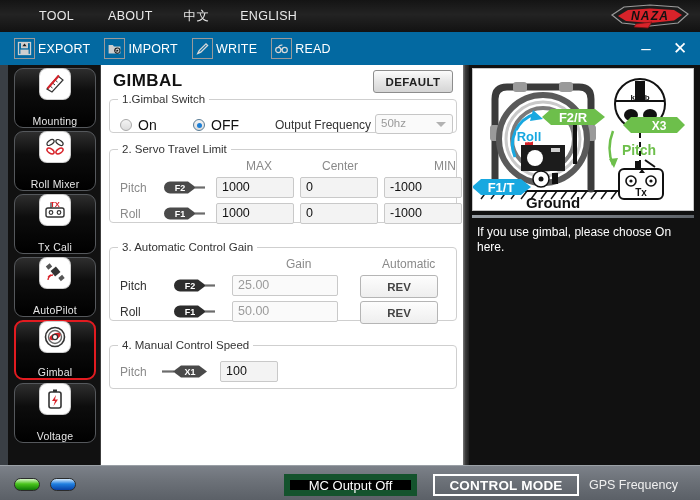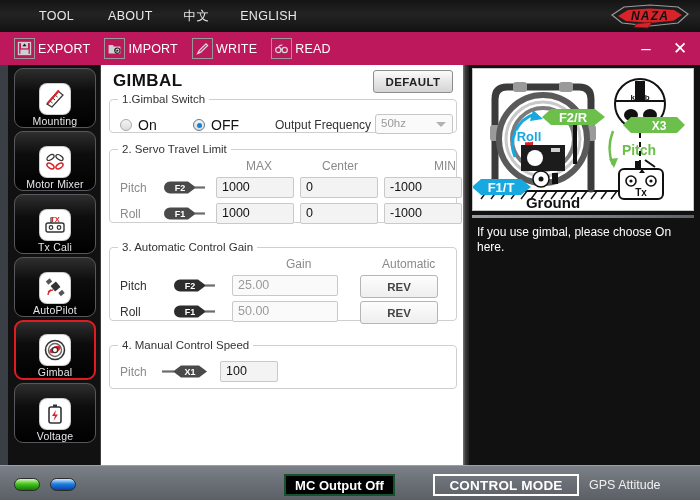--- a/index.html
+++ b/index.html
@@ -25,21 +25,21 @@
   .menu-item.cn{font-size:12.5px;padding:0 14px;}
 
   .logo{
     position:absolute;right:8px;top:2px;width:84px;height:28px;
   }
   .logo svg{display:block;}
 
   
   .toolbar{
     position:absolute;left:0;top:32px;width:700px;height:33px;
-    background:#be185d;
+    background:#0369a1;
     border-bottom:1px solid #2a2a2a;
   }
   .tools{position:absolute;left:14px;top:0;height:33px;display:flex;align-items:center;}
   .tool{display:flex;align-items:center;height:33px;margin-right:14px;cursor:default;}
   .tool .ticon{
     width:21px;height:21px;border:1px solid #9a9a9a;
     display:flex;align-items:center;justify-content:center;
     margin-right:3px;box-sizing:border-box;
   }
   .tool .tlabel{color:#fff;font-size:12.5px;letter-spacing:.2px;}
@@ -57,21 +57,21 @@
   .sidebar{
     position:absolute;left:8px;top:0;width:92px;height:400px;
     background:#111;
     border-right:1px solid #3c3c3c;
   }
   .side-strip{position:absolute;left:0;top:0;width:8px;height:400px;background:#3a3f45;}
   .sb-item{
     position:relative;margin:3px 4px 3px 6px;height:60px;border-radius:9px;
     background:linear-gradient(to bottom,#2e2e2e 0%,#0d0d0d 38%,#000 100%);
     border:1px solid #55585c;
-    display:flex;flex-direction:column;align-items:center;justify-content:flex-end;
+    display:flex;flex-direction:column;align-items:center;justify-content:space-between;
     cursor:default;box-sizing:border-box;
   }
   .sb-item.active{border:2px solid #e21b20;}
   .sb-ico{
     width:30px;height:30px;border-radius:7px;background:#fff;
     display:flex;align-items:center;justify-content:center;margin-bottom:1px;
     box-shadow:0 0 0 1px #cfcfcf;
   }
   .sb-lbl{color:#e6e6e6;font-size:10.5px;letter-spacing:.2px;}
 
@@ -175,24 +175,24 @@
     background:linear-gradient(to bottom,#7c8189 0%,#6d7279 40%,#5a5f66 100%);
     border-top:1px solid #9aa0a6;
   }
   .led{
     position:absolute;top:12px;width:26px;height:13px;border-radius:7px;
     border:1px solid #2b2b2b;box-sizing:border-box;
   }
   .led.green{left:14px;background:linear-gradient(to bottom,#d8f7c8 0%,#49c41c 45%,#0e7a06 100%);}
   .led.blue{left:50px;background:linear-gradient(to bottom,#d6ecff 0%,#1f7fe0 45%,#0741a6 100%);}
   .mcbox{
-    position:absolute;left:284px;top:474px;width:111px;height:22px;
-    background:#000;border:2px solid #14532d;
+    position:absolute;left:284px;top:474px;width:133px;height:22px;
+    background:#000;border:6px solid #14532d;
     display:flex;align-items:center;justify-content:center;
-    color:#fff;font-size:13px;font-weight:bold;box-sizing:border-box;
+    color:#fff;font-size:13px;font-weight:normal;box-sizing:border-box;
   }
   .cmbox{
     position:absolute;left:433px;top:474px;width:146px;height:22px;
     background:transparent;border:2px solid #fff;
     display:flex;align-items:center;justify-content:center;
     color:#fff;font-size:13.5px;font-weight:bold;letter-spacing:.2px;box-sizing:border-box;
   }
   .gpslbl{position:absolute;left:589px;top:478px;color:#f0f0f0;font-size:12.5px;}
 </style>
 </head>
@@ -294,21 +294,21 @@
 
       <div class="sb-item">
         <span class="sb-ico">
           <svg width="24" height="24" viewBox="0 0 24 24">
             <ellipse cx="7.5" cy="7.5" rx="4" ry="2.2" fill="none" stroke="#333" stroke-width="1.3" transform="rotate(-35 7.5 7.5)"></ellipse>
             <ellipse cx="16.5" cy="7.5" rx="4" ry="2.2" fill="none" stroke="#333" stroke-width="1.3" transform="rotate(35 16.5 7.5)"></ellipse>
             <ellipse cx="7.5" cy="16" rx="4" ry="2.2" fill="none" stroke="#d8232a" stroke-width="1.5" transform="rotate(35 7.5 16)"></ellipse>
             <ellipse cx="16.5" cy="16" rx="4" ry="2.2" fill="none" stroke="#d8232a" stroke-width="1.5" transform="rotate(-35 16.5 16)"></ellipse>
           </svg>
         </span>
-        <span class="sb-lbl">Motor Mixer</span>
+        <span class="sb-lbl">Roll Mixer</span>
       </div>
 
       <div class="sb-item">
         <span class="sb-ico">
           <svg width="24" height="24" viewBox="0 0 24 24">
             <rect x="3" y="10" width="18" height="9" rx="2" fill="none" stroke="#333" stroke-width="1.4"></rect>
             <circle cx="8" cy="14.5" r="1.8" fill="none" stroke="#333" stroke-width="1.2"></circle>
             <circle cx="16" cy="14.5" r="1.8" fill="none" stroke="#333" stroke-width="1.2"></circle>
             <path d="M8 10 L8 5" stroke="#333" stroke-width="1.2"></path>
             <text x="12" y="8.6" font-family="Liberation Sans, sans-serif" font-size="7.5" font-weight="bold" fill="#d8232a" text-anchor="middle">TX</text>
@@ -549,15 +549,15 @@
     </div>
 
   </div>
 
   <div class="statusbar">
     <div class="led green"></div>
     <div class="led blue"></div>
   </div>
   <div class="mcbox">MC Output Off</div>
   <div class="cmbox">CONTROL MODE</div>
-  <div class="gpslbl">GPS Attitude</div>
+  <div class="gpslbl">GPS Frequency</div>
 
 </div>
 
 </body></html>

